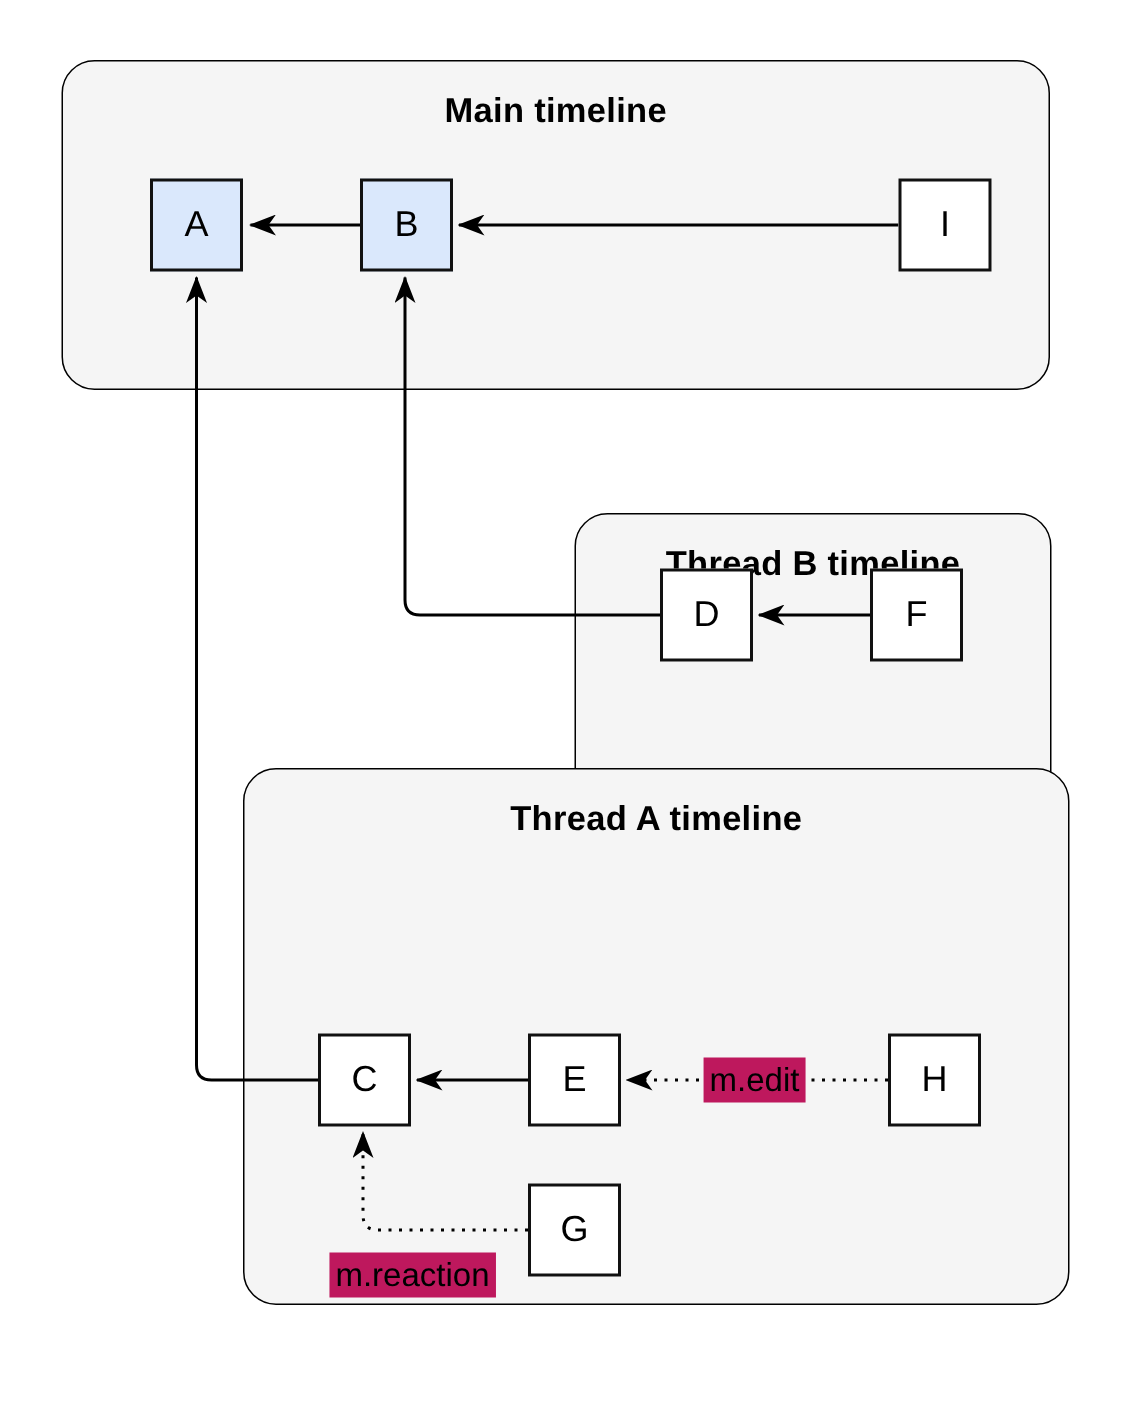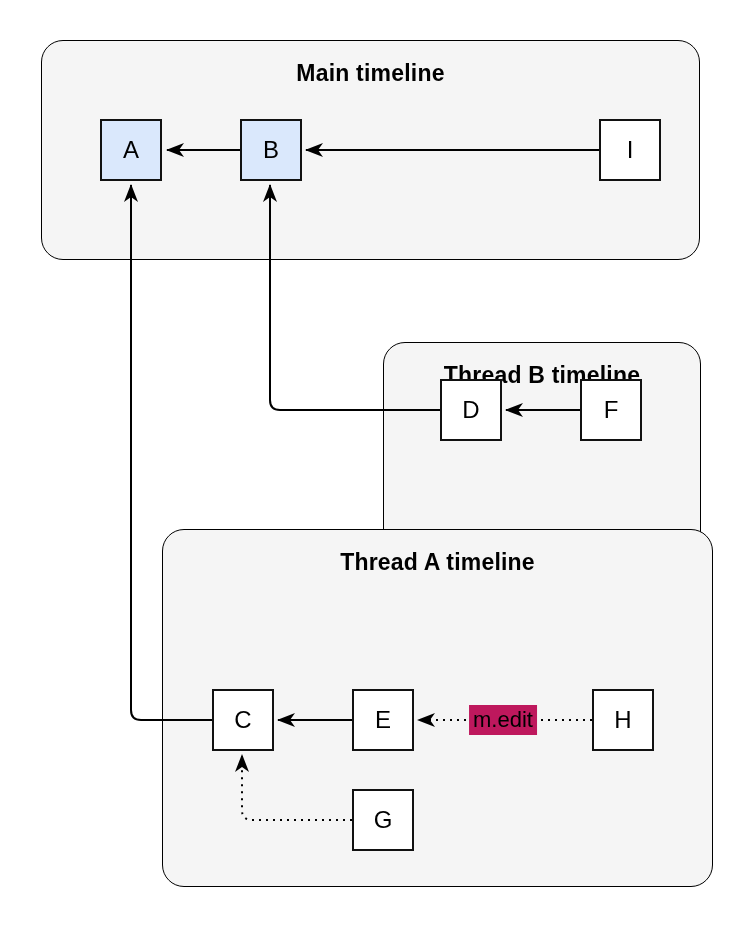--- a/index.html
+++ b/index.html
@@ -21,21 +21,21 @@
   .container-title{
     width:100%;
     text-align:center;
     padding-top:19px;
     font-size:23px;
     font-weight:bold;
     letter-spacing:0.2px;
   }
   .c-main{left:41px;top:40px;width:659px;height:220px;}
   .c-threadb{left:383px;top:298px;width:318px;height:221px;margin-top:44px;}
-  .c-threada{left:162px;top:529px;width:551px;height:358px;}
+  .c-threada{left:162px;top:512px;width:551px;height:358px;}
   .edges{
     position:absolute;left:0;top:0;width:756px;height:942px;
     pointer-events:none;
   }
   .node{
     position:absolute;
     width:62px;height:62px;
     box-sizing:border-box;
     border:2px solid #111;
     background:#ffffff;
@@ -124,14 +124,15 @@
     <span>E</span>
   </div>
   <div class="node n-h">
     <span>H</span>
   </div>
   <div class="node n-g">
     <span>G</span>
   </div>
 
   <div class="edge-label el-edit">m.edit</div>
+  <div class="edge-label el-reaction">m.reaction</div>
 
 </div>
 
 </body></html>

